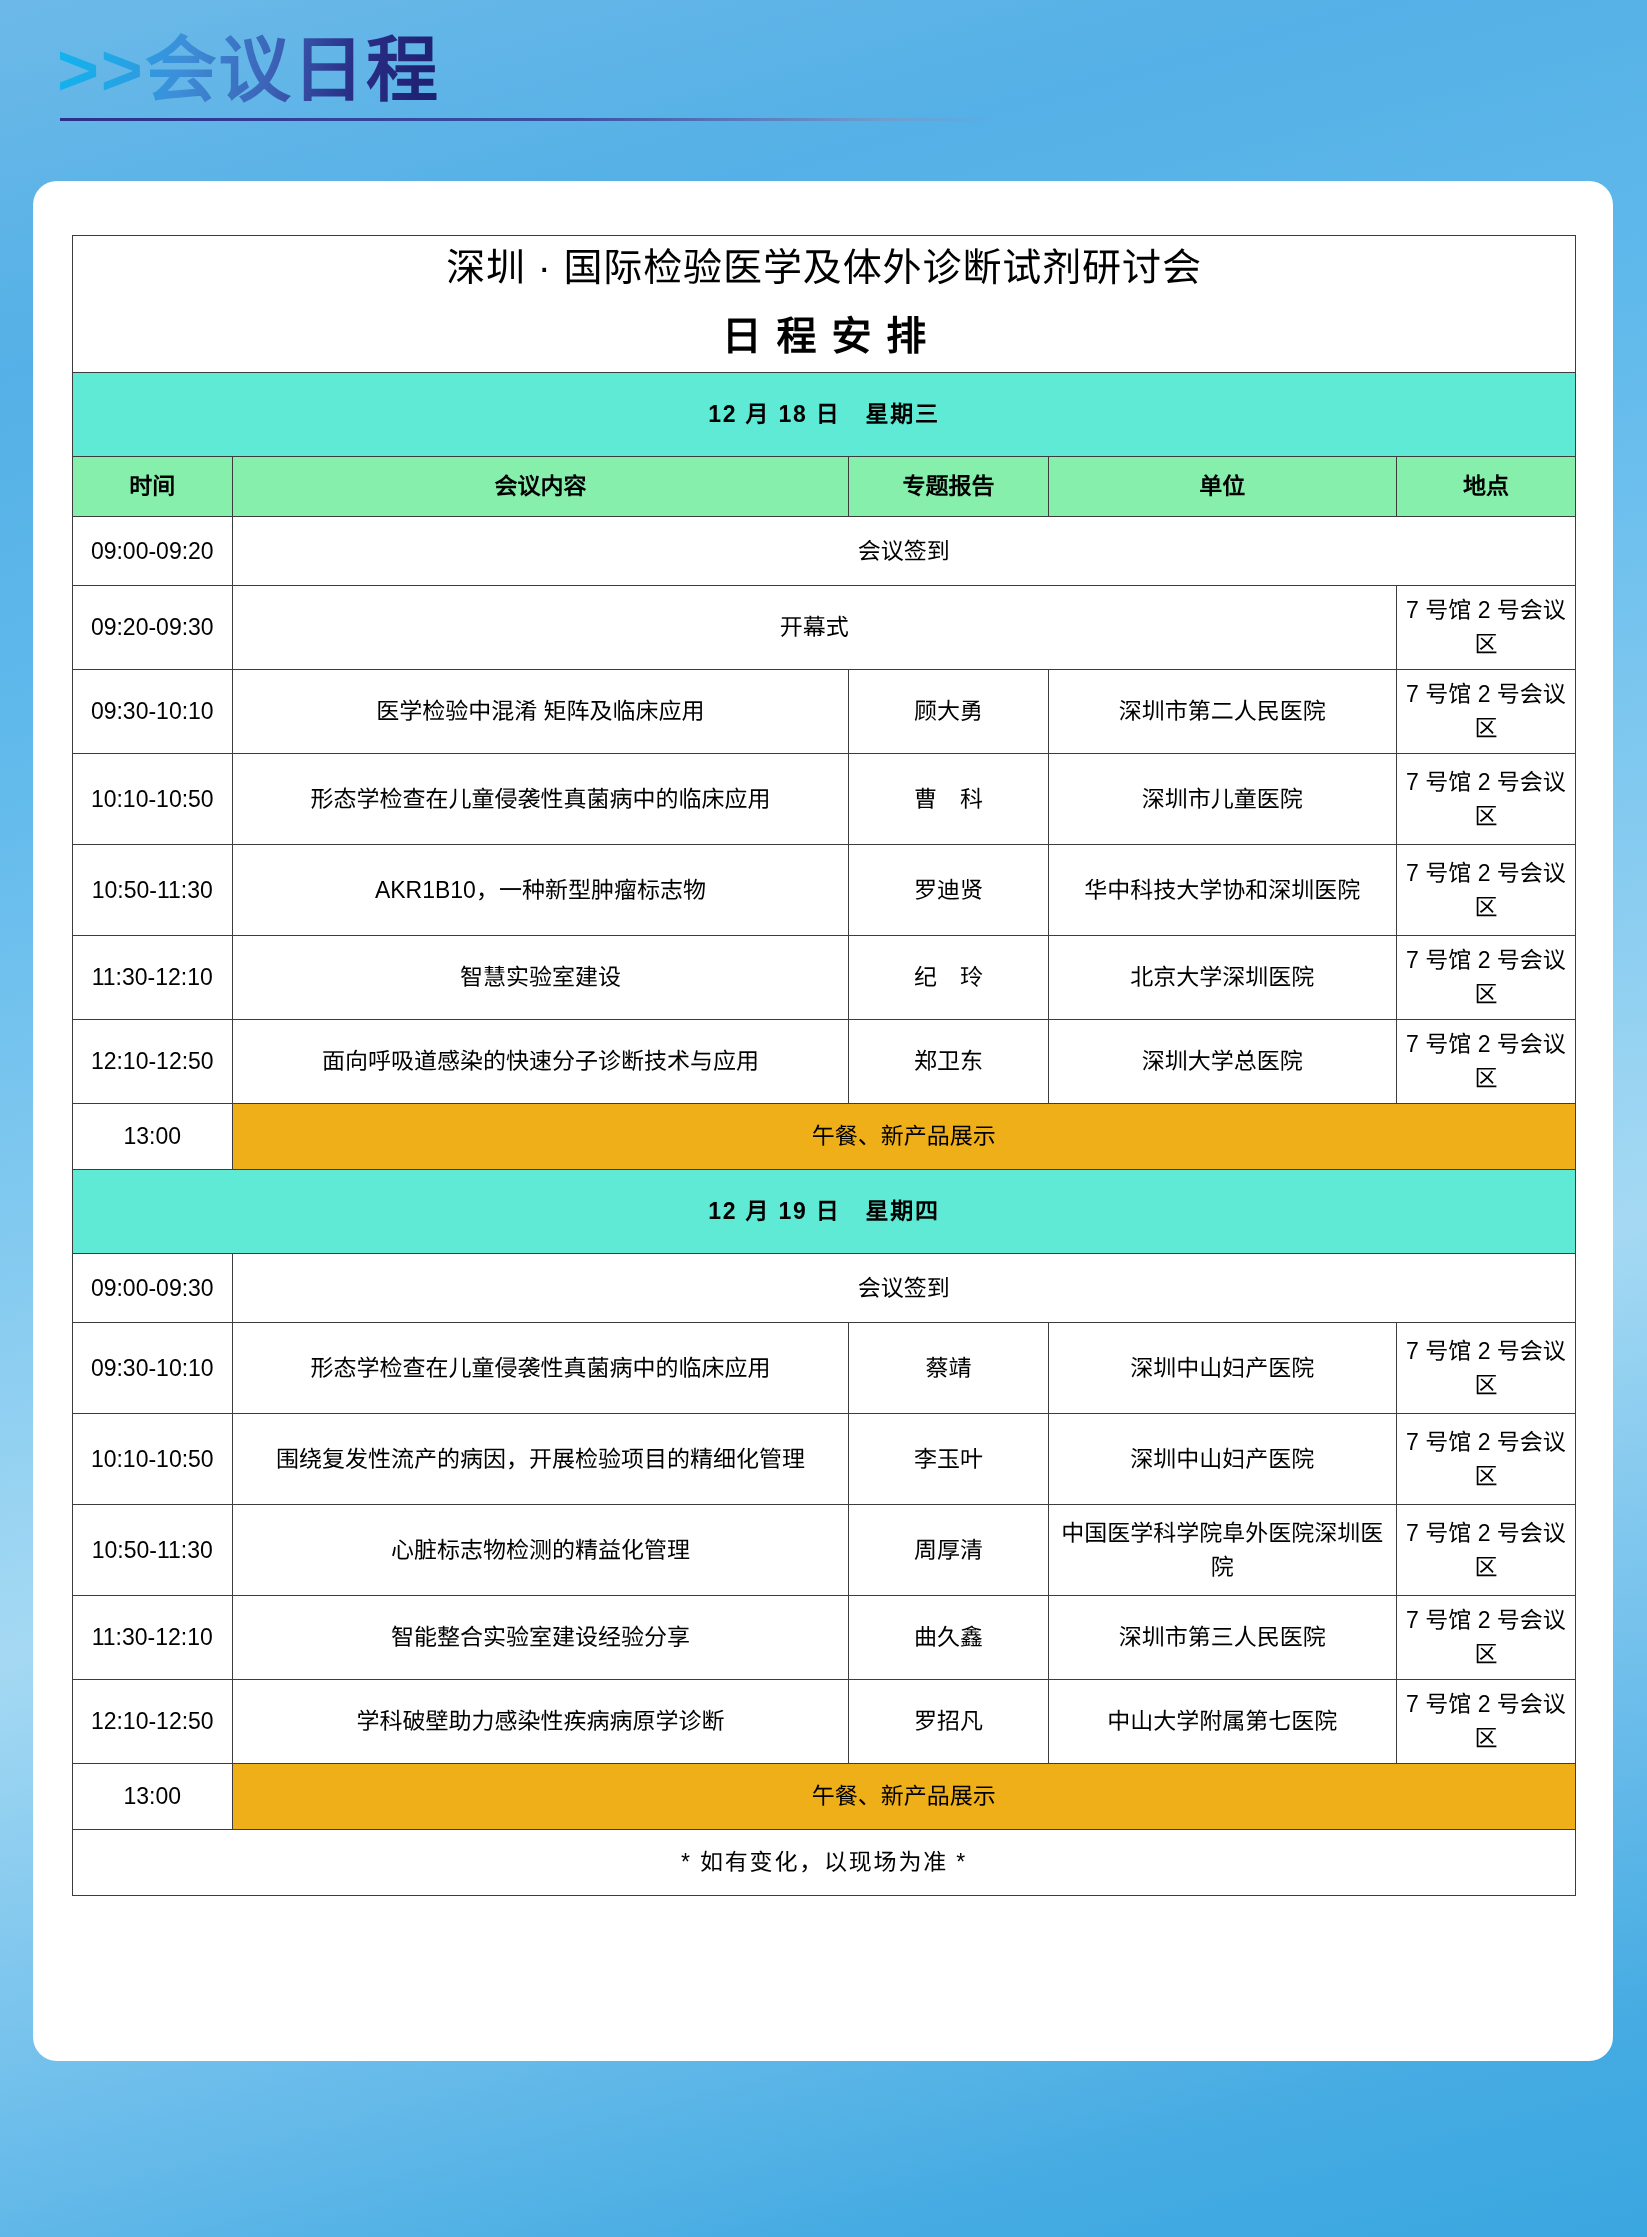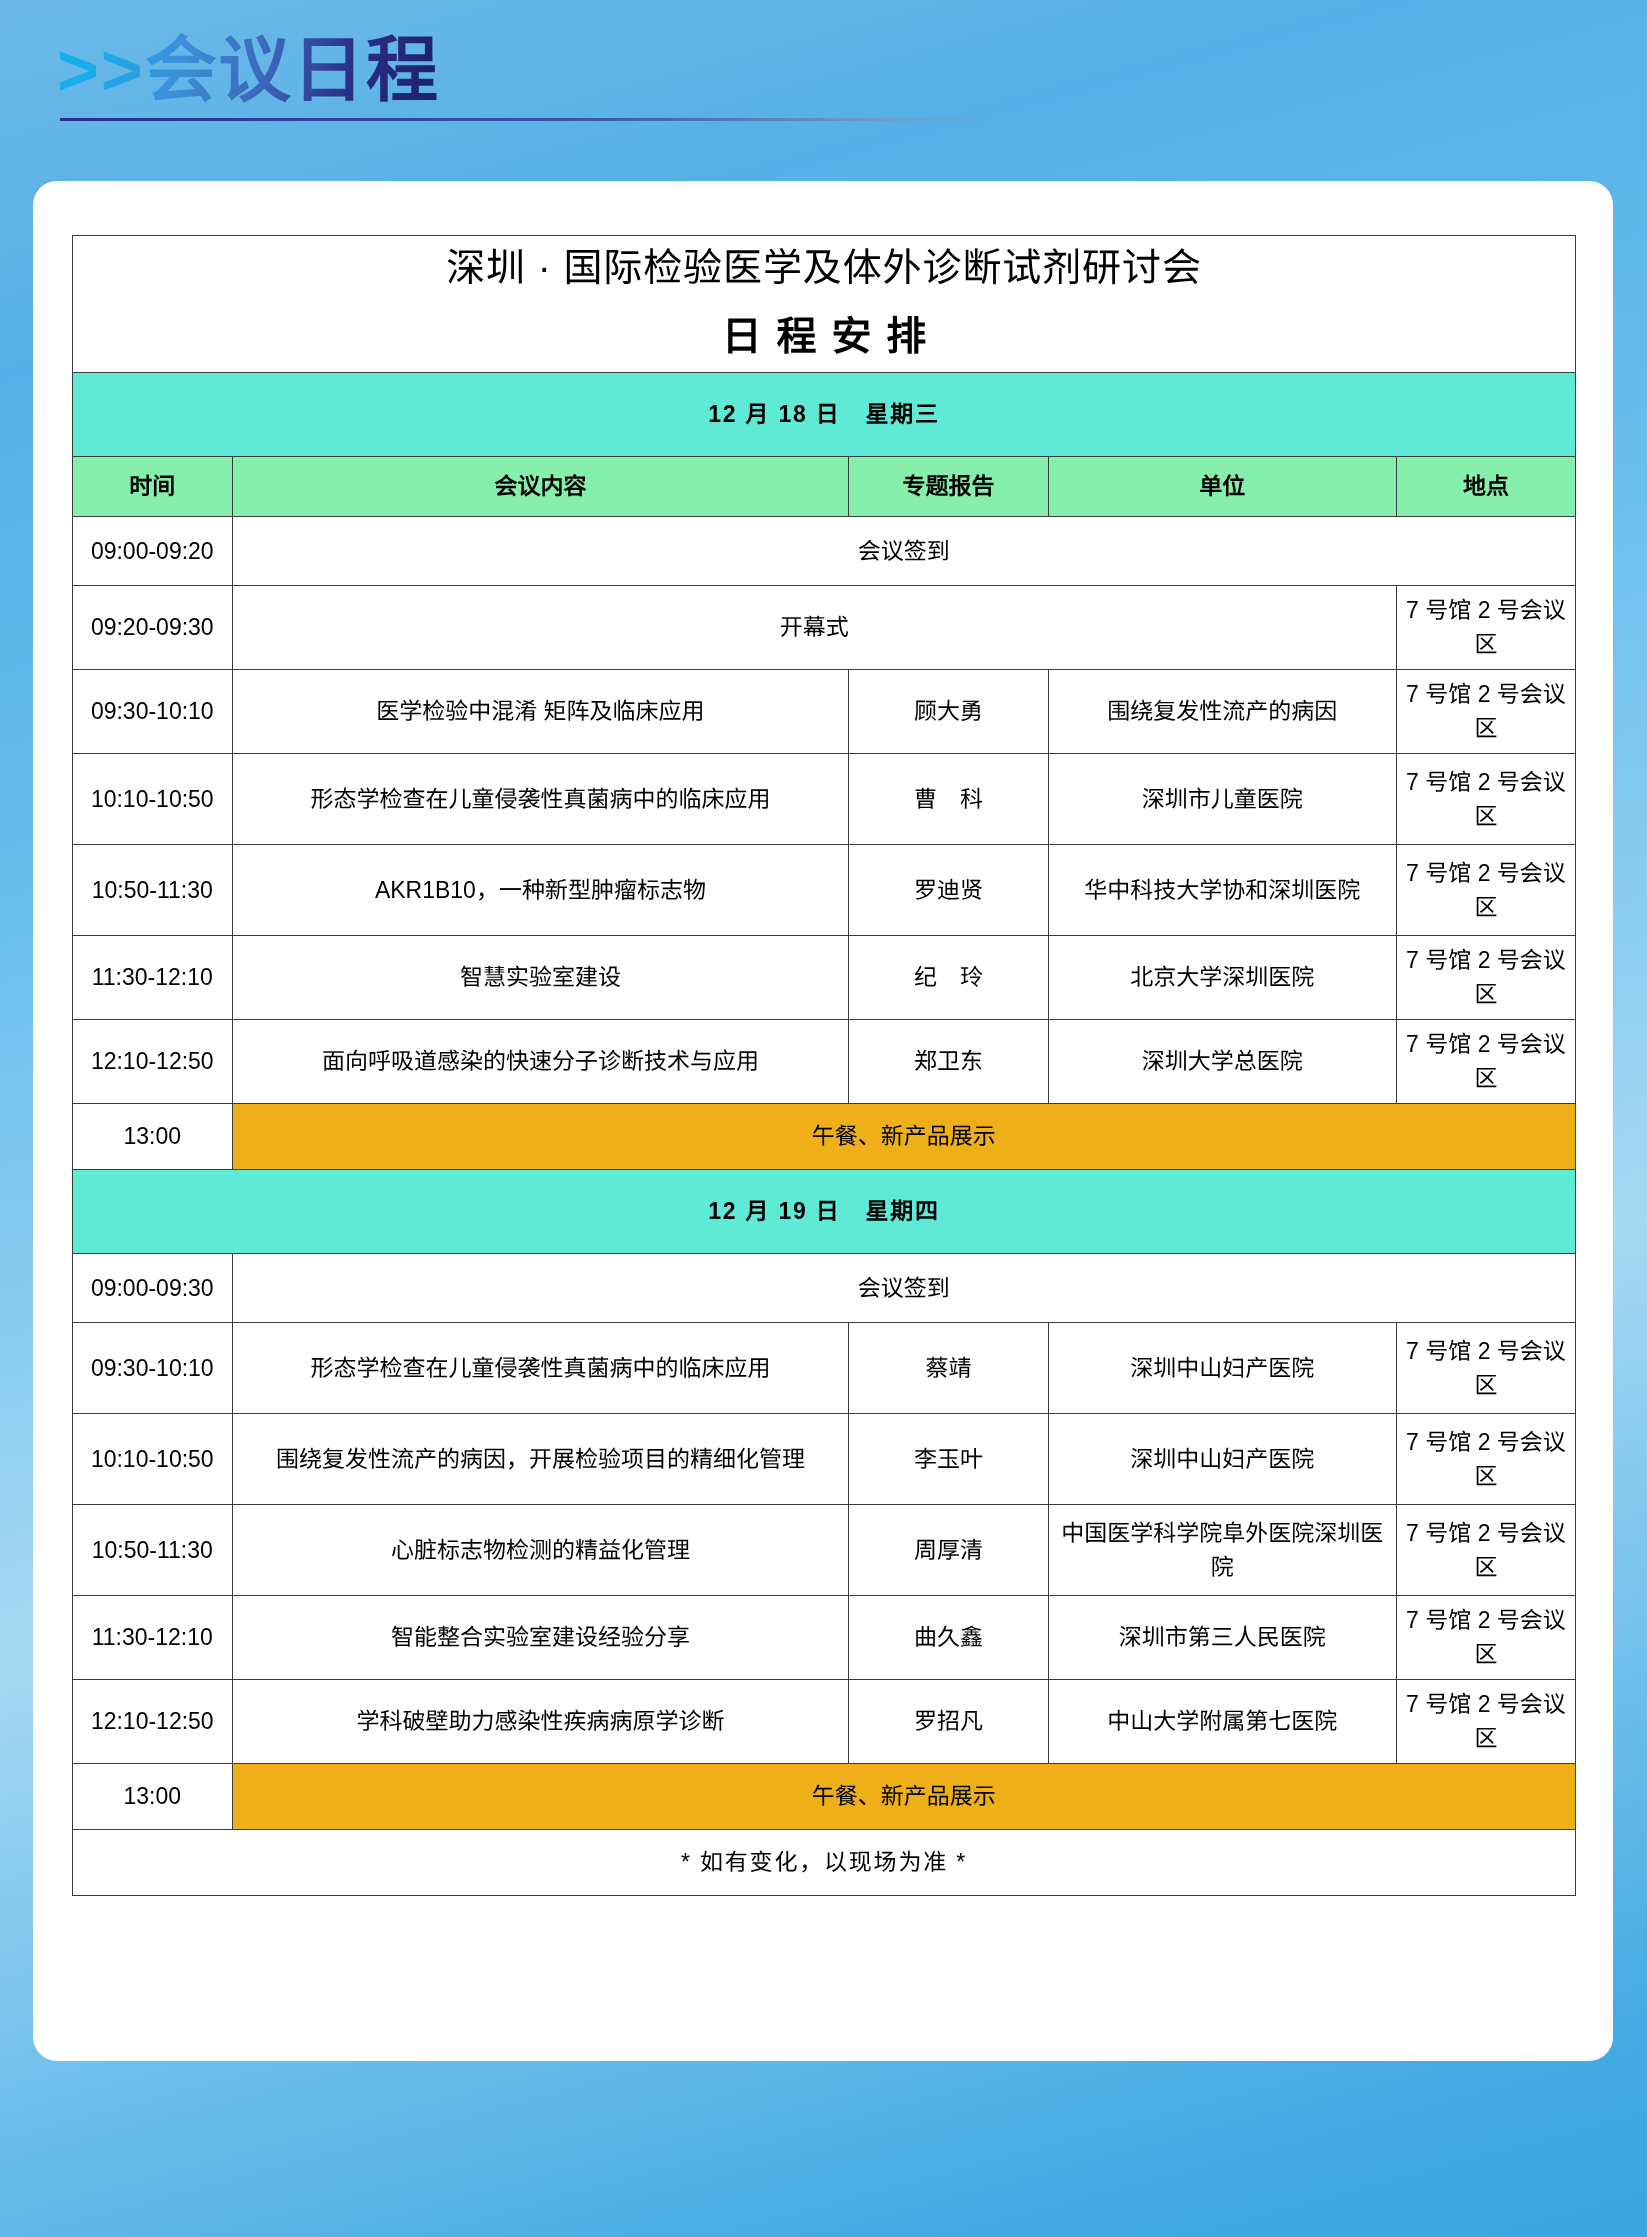--- a/index.html
+++ b/index.html
@@ -227,21 +227,21 @@
       <tr class="r-mid">
         <td class="t-cell">09:20-09:30</td>
         <td class="full" colspan="3">开幕式</td>
         <td class="venue">7 号馆 2 号会议区</td>
       </tr>
 
       <tr class="r-mid">
         <td class="t-cell">09:30-10:10</td>
         <td class="topic">医学检验中混淆 矩阵及临床应用</td>
         <td class="spk">顾大勇</td>
-        <td class="org">围绕复发性流产的病因</td>
+        <td class="org">深圳市第二人民医院</td>
         <td class="venue">7 号馆 2 号会议区</td>
       </tr>
 
       <tr class="r-tall">
         <td class="t-cell">10:10-10:50</td>
         <td class="topic">形态学检查在儿童侵袭性真菌病中的临床应用</td>
         <td class="spk">曹　科</td>
         <td class="org">深圳市儿童医院</td>
         <td class="venue">7 号馆 2 号会议区</td>
       </tr>

